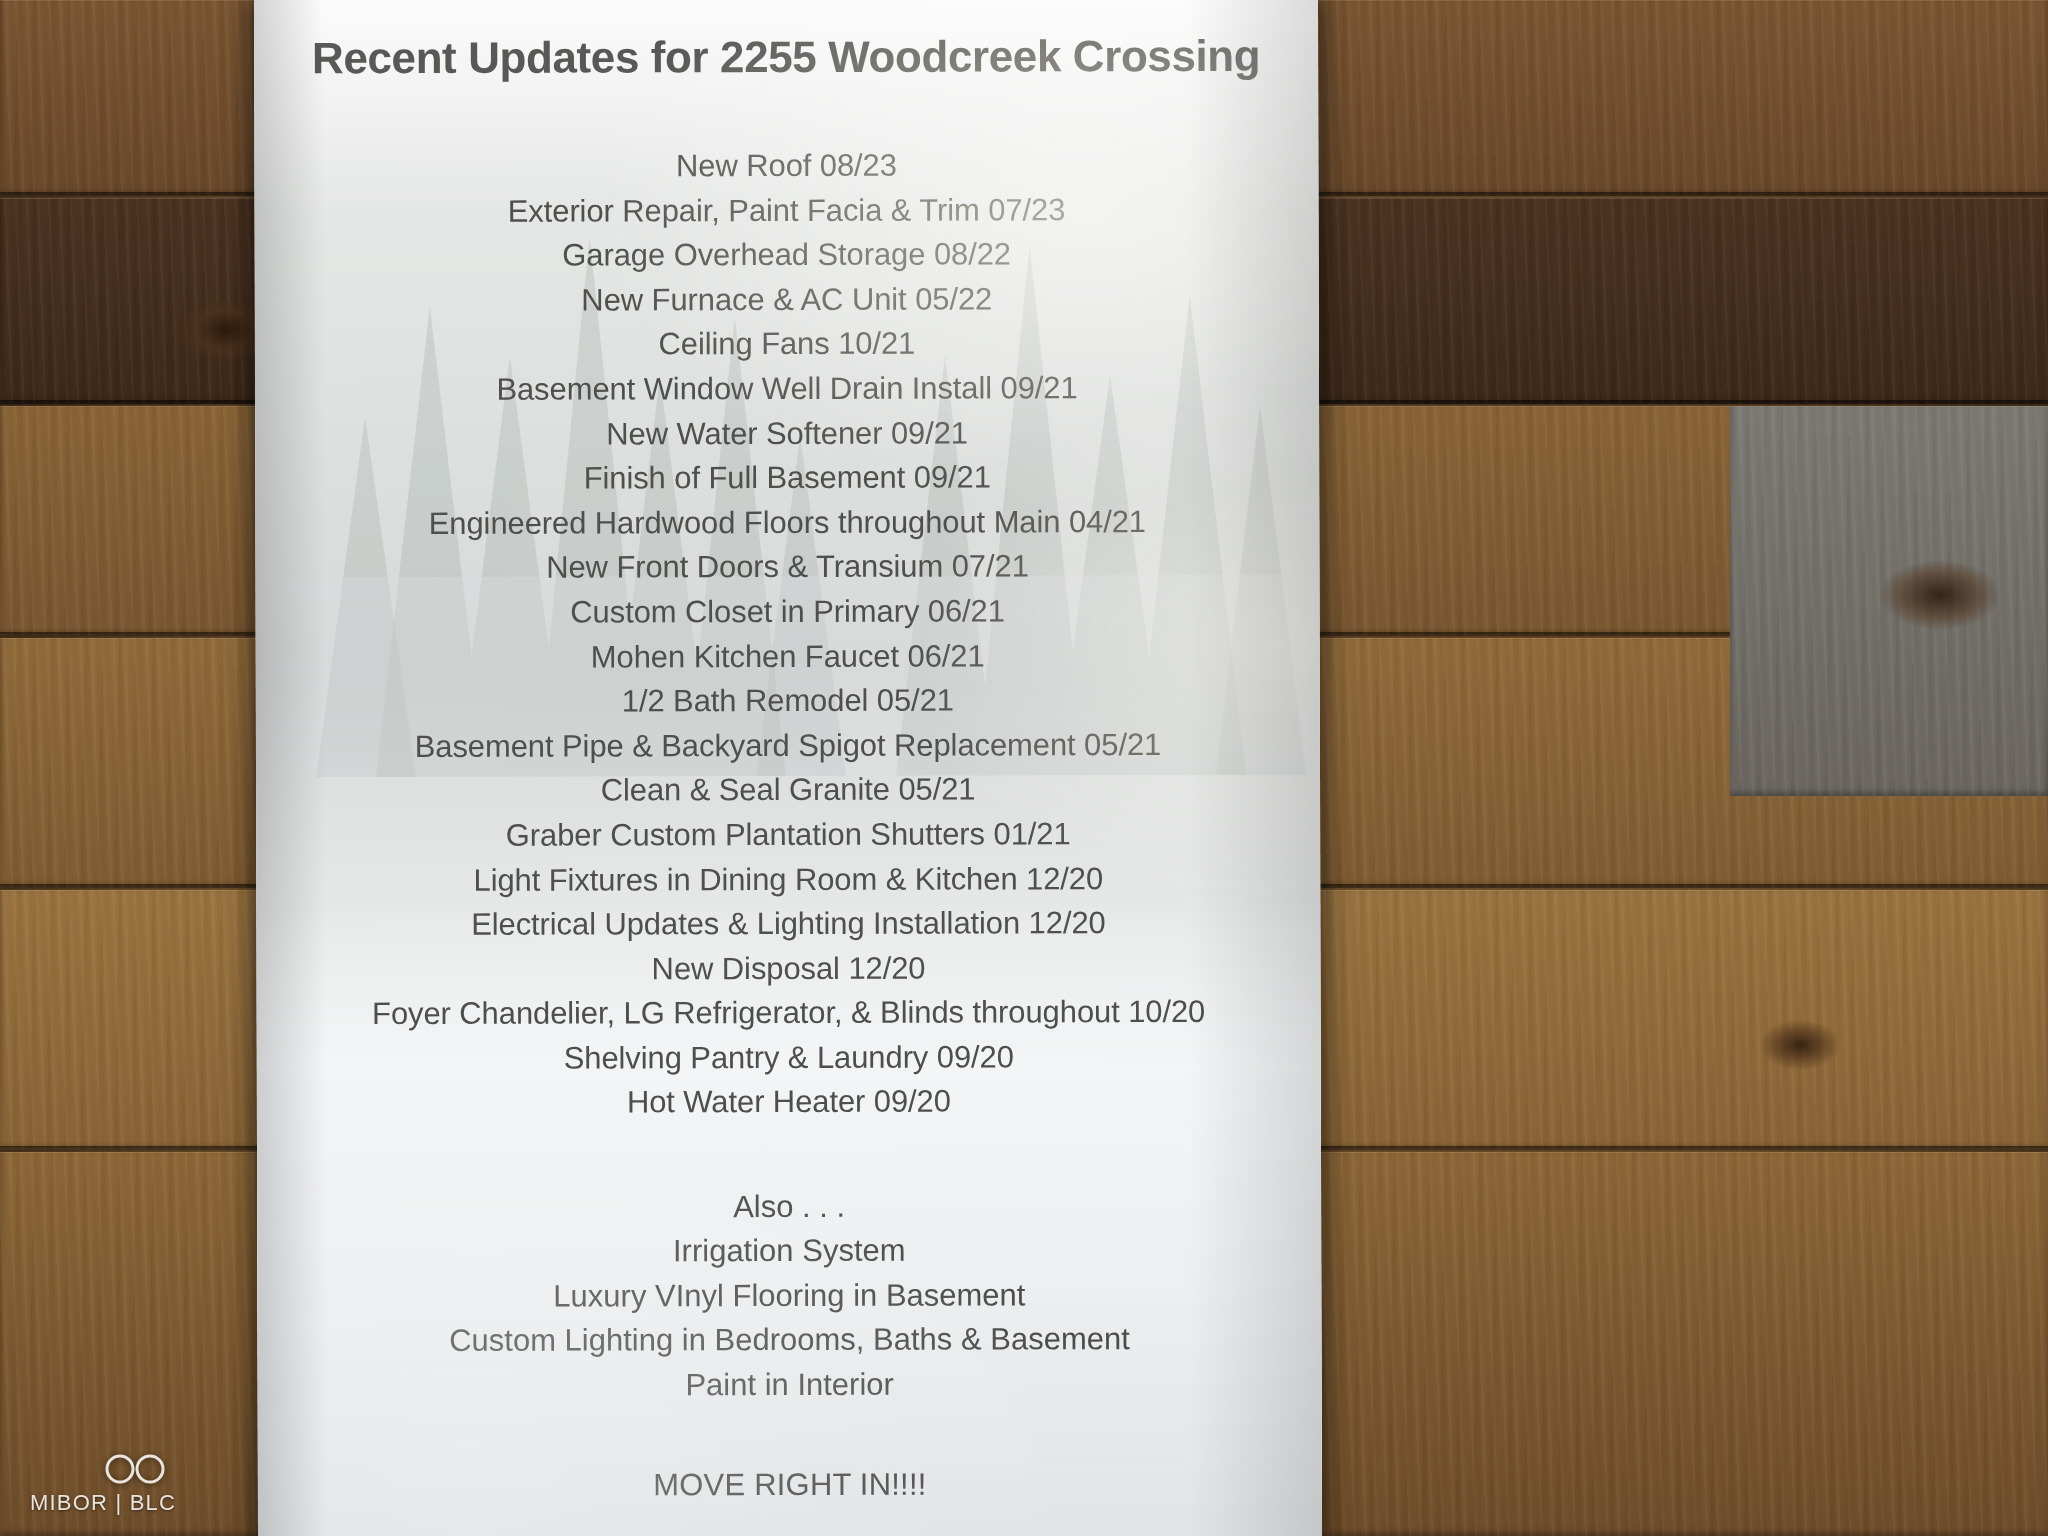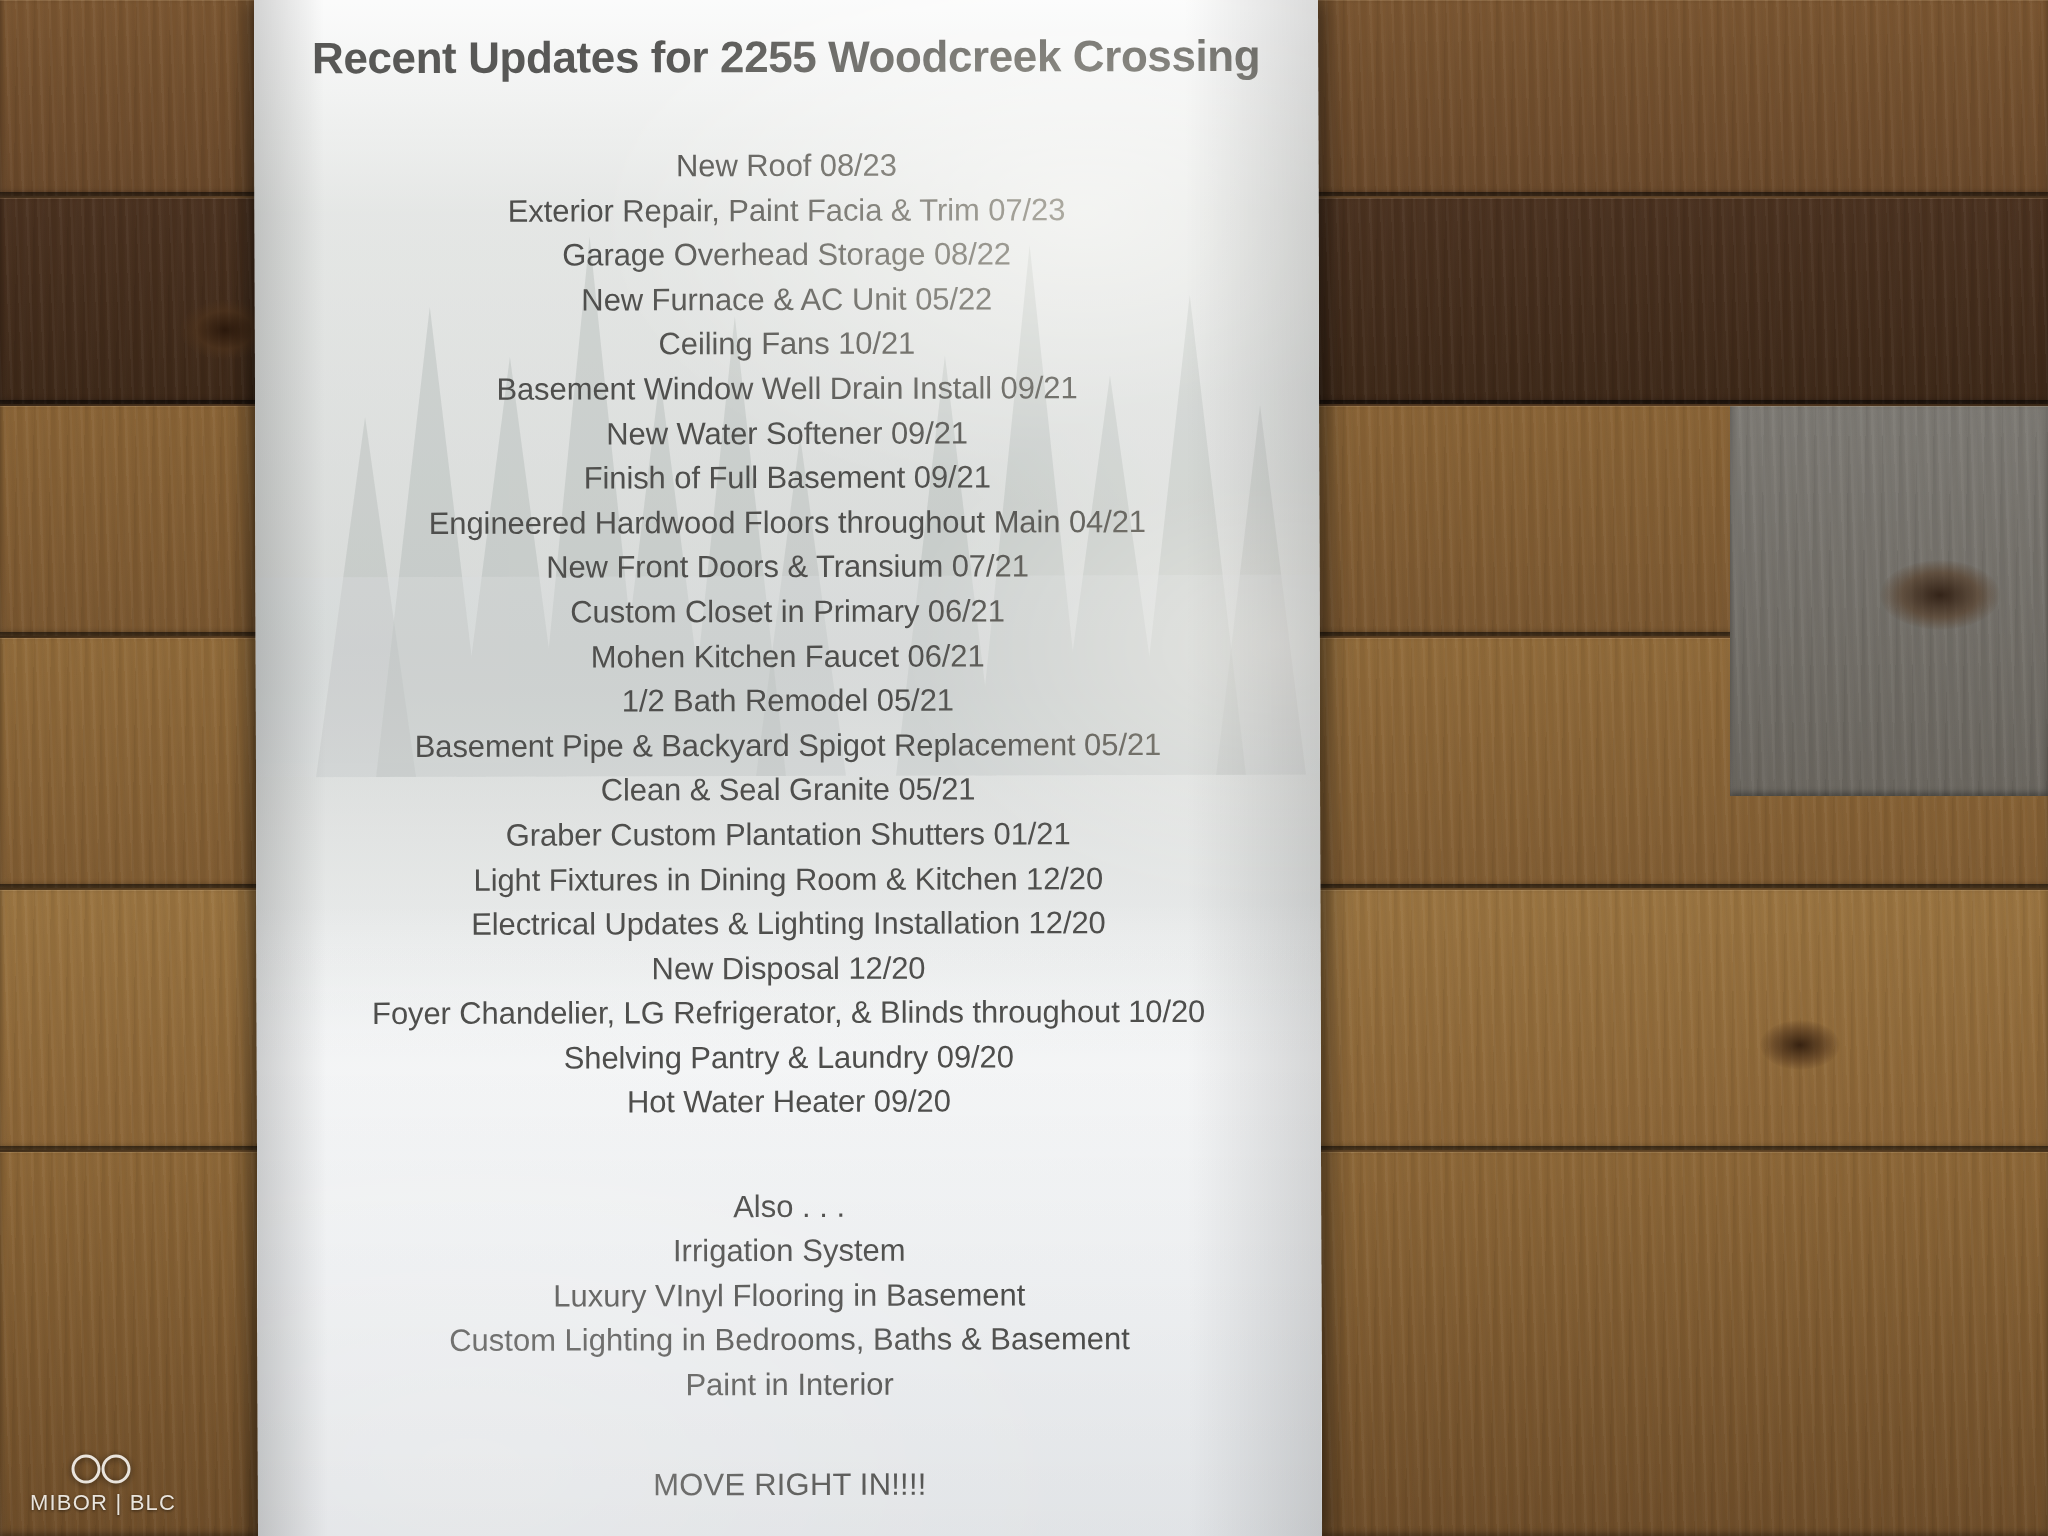--- a/index.html
+++ b/index.html
@@ -154,21 +154,21 @@
     letter-spacing: 0.2px;
   }
 
   
   .watermark {
     position: absolute;
     left: 30px;
     bottom: 20px;
     display: flex;
     flex-direction: column;
-    align-items: center;
+    align-items: flex-end;
     gap: 4px;
     color: #f4f1ec;
     opacity: 0.92;
     pointer-events: none;
   }
   .watermark .wm-text {
     font-size: 22px;
     letter-spacing: 1.2px;
     text-shadow: 0 1px 3px rgba(0,0,0,0.6);
   }

